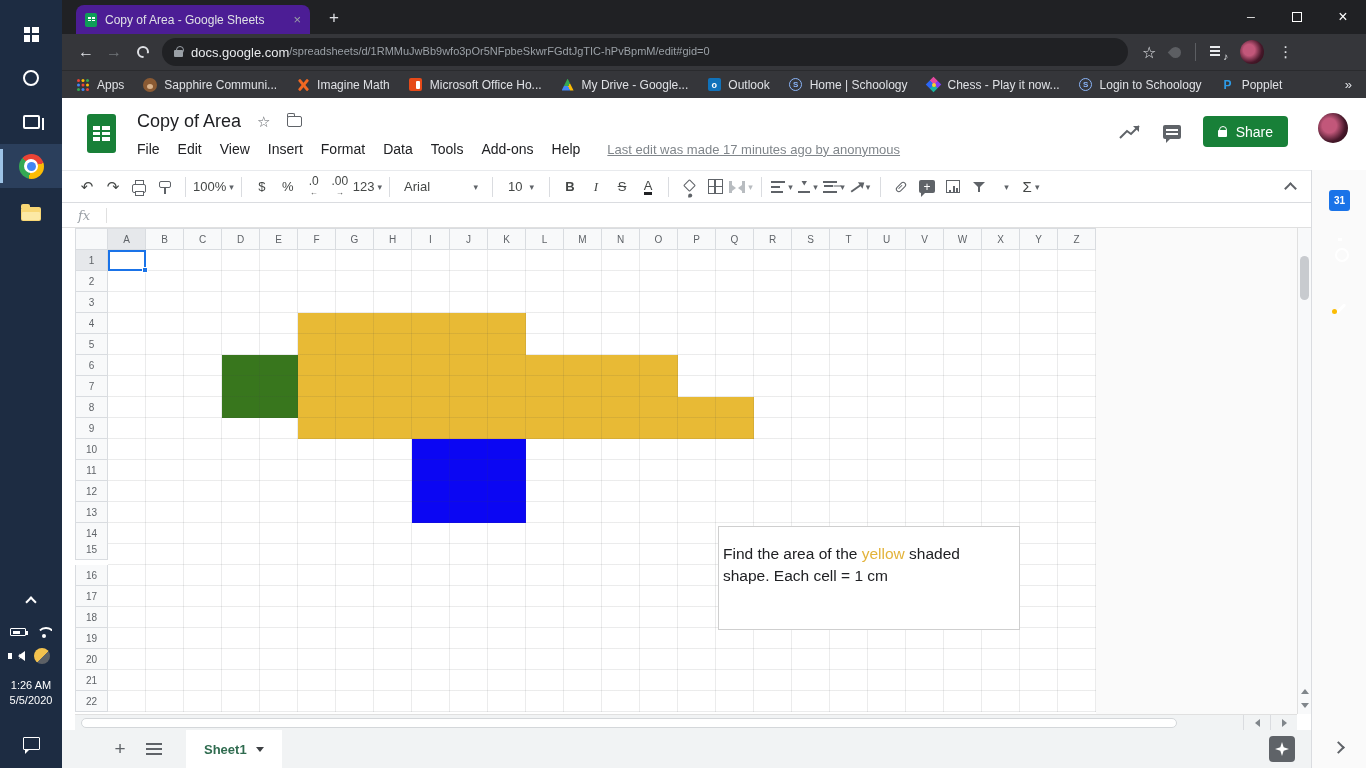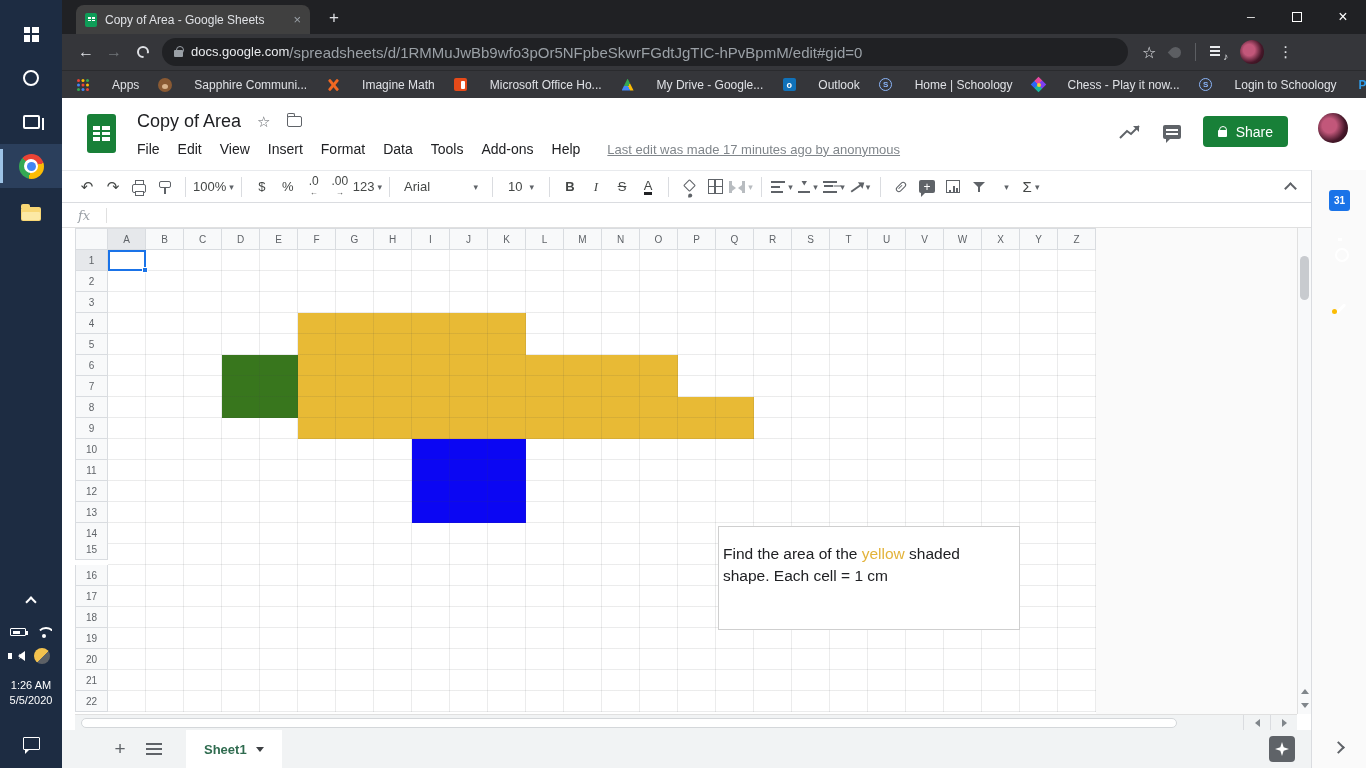--- a/index.html
+++ b/index.html
@@ -36,52 +36,52 @@
   .spk-ic::before{content:"";position:absolute;left:-10px;top:-3px;width:4px;height:6px;background:#fff}
   .mute-x{color:#fff;font-size:10px;margin-left:-6px}
   .weather-ic{width:16px;height:16px;border-radius:50%;background:linear-gradient(135deg,#f3c24e 0 55%,#5d6166 55%)}
   .clock{position:absolute;left:0;width:62px;color:#fff;font-size:11px;line-height:15px;text-align:center}
   .ac-ic{width:17px;height:13px;border:1.5px solid #fff;border-radius:1px;position:relative}
   .ac-ic::after{content:"";position:absolute;left:1px;bottom:-5px;width:0;height:0;border-top:5px solid #fff;border-right:5px solid transparent}
 
   
   .browser{position:absolute;left:62px;top:0;width:1304px;height:768px}
   .tabstrip{position:relative;height:34px;background:#202124}
-  .tab{position:absolute;left:14px;top:5px;width:234px;height:29px;background:#404040;border-radius:8px 8px 0 0;display:flex;align-items:center;padding:0 9px;gap:8px}
+  .tab{position:absolute;left:14px;top:5px;width:234px;height:29px;background:#4c1d95;border-radius:8px 8px 0 0;display:flex;align-items:center;padding:0 9px;gap:8px}
   .tab-title{color:#dfe1e5;font-size:12px;white-space:nowrap;overflow:hidden;flex:1}
   .tab-close{color:#9aa0a6;font-size:13px;line-height:13px}
   .tab-favicon{width:12px;height:14px;background:#0f9d58;border-radius:2px;position:relative;flex:none}
   .tab-favicon::before{content:"";position:absolute;left:2.5px;top:4px;width:7px;height:6px;background-color:#fff;background-image:linear-gradient(to right,transparent 0 2.8px,#0f9d58 2.8px 4.2px,transparent 4.2px),linear-gradient(to bottom,transparent 0 1.6px,#0f9d58 1.6px 3px,transparent 3px 4.4px,#0f9d58 4.4px 5.8px,transparent 5.8px)}
   .newtab-btn{position:absolute;left:260px;top:7px;width:24px;height:22px;color:#dfe1e5;font-size:17px;text-align:center;line-height:21px}
   .wincontrols{position:absolute;right:0;top:0;display:flex}
   .wc{width:46px;height:33px;display:flex;align-items:center;justify-content:center;color:#fff;font-size:11px}
   .wc-maxbox{width:10px;height:10px;border:1px solid #fff}
   .wc-close{font-size:16px}
 
   .addressbar{height:36px;background:#35363a;display:flex;align-items:center;padding:0 10px}
   .nav-ic{width:28px;text-align:center;color:#dfe1e5;font-size:16px}
   .nav-fwd{color:#717579}
   .reload-ic{width:12px;height:12px;border:2px solid #dfe1e5;border-radius:50%;clip-path:polygon(0 0,100% 0,100% 60%,55% 60%,55% 100%,0 100%);position:relative;margin:0 9px}
   .url-pill{width:966px;height:28px;background:#202124;border-radius:14px;display:flex;align-items:center;padding:0 12px;gap:8px;margin-left:4px;overflow:hidden}
   .lock-g{width:9px;height:7px;background:#9aa0a6;border-radius:1px;position:relative;flex:none;margin-top:3px}
   .lock-g::before{content:"";position:absolute;left:1.5px;top:-4px;width:6px;height:6px;border:1.5px solid #9aa0a6;border-radius:50%}
   .url-host{color:#e8eaed;font-size:13px;white-space:nowrap}
-  .url-path{color:#9aa0a6;font-size:15px;white-space:nowrap;overflow:hidden}
+  .url-path{color:#9aa0a6;font-size:11px;white-space:nowrap;overflow:hidden}
   .abar-right{display:flex;align-items:center;gap:14px;margin-left:14px}
   .star-ic{color:#dfe1e5;font-size:16px}
   .rocket-ic{width:11px;height:11px;background:#5c5e62;border-radius:50% 50% 50% 0;transform:rotate(45deg)}
   .abar-sep{width:1px;height:18px;background:#5c5e62}
   .ext-music{position:relative;width:16px;height:14px}
   .ext-music::before{content:"";position:absolute;left:0;top:1px;width:10px;height:2px;background:#e8eaed;box-shadow:0 4px 0 #e8eaed,0 8px 0 #e8eaed}
   .ext-note{position:absolute;right:-2px;bottom:-3px;color:#e8eaed;font-size:10px}
   .avatar-sm{width:24px;height:24px;border-radius:50%;background:radial-gradient(circle at 38% 42%,#c2577a 0 28%,#47182a 62%,#24090f 100%)}
   .dots-ic{color:#dfe1e5;font-size:15px}
 
   .bookmarksbar{height:28px;background:#35363a;display:flex;align-items:center;padding:0 14px;gap:19px;border-top:1px solid #2a2b2e}
-  .bookmark{display:flex;gap:22px;font-size:12px;color:#dfe1e5;white-space:nowrap}
+  .bookmark{display:flex;gap:7px;font-size:12px;color:#dfe1e5;white-space:nowrap}
   .bi{width:14px;height:14px;position:relative;flex:none}
   .bi-badge{position:absolute;inset:0;display:flex;align-items:center;justify-content:center;font-size:9px;font-weight:bold}
   .i-apps::before{content:"";position:absolute;left:1px;top:1px;width:3px;height:3px;border-radius:50%;background:#ea4335;box-shadow:4.5px 0 0 #fbbc05,9px 0 0 #34a853,0 4.5px 0 #4285f4,4.5px 4.5px 0 #ea4335,9px 4.5px 0 #fbbc05,0 9px 0 #34a853,4.5px 9px 0 #4285f4,9px 9px 0 #ea4335}
   .i-sapphire::before{content:"";position:absolute;inset:0;border-radius:50%;background:#8a5a33}
   .i-sapphire::after{content:"";position:absolute;left:4px;top:6px;width:6px;height:5px;border-radius:50%;background:#d9b38c}
   .i-imagine::before,.i-imagine::after{content:"";position:absolute;left:6px;top:0;width:3px;height:14px;background:#f26822;border-radius:1px}
   .i-imagine::before{transform:rotate(40deg)}
   .i-imagine::after{transform:rotate(-40deg)}
   .i-office::before{content:"";position:absolute;inset:0.5px;background:#e64a19;border-radius:2px}
   .i-office::after{content:"";position:absolute;right:2.5px;top:3px;width:4px;height:8px;background:#fff;border-radius:1px}

